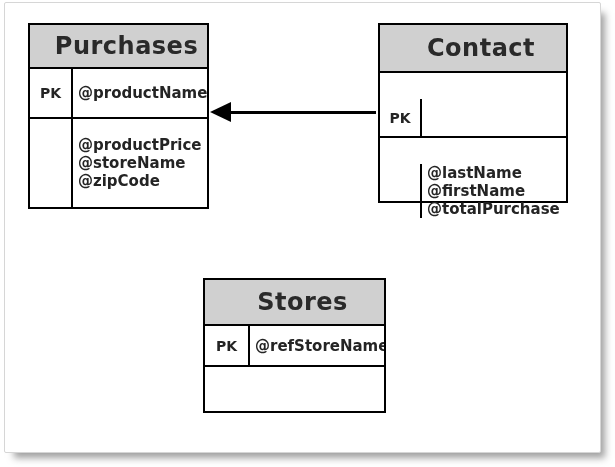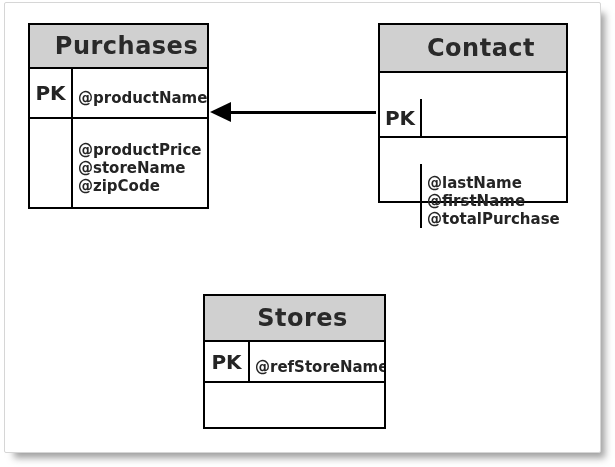--- a/index.html
+++ b/index.html
@@ -49,52 +49,51 @@
     padding-left: 16px;
   }
   .entity-row { display: flex; flex-shrink: 0; }
   .entity-row.pk-row { border-bottom: 2px solid var(--line); }
   .entity-row.attr-row { flex: 1; }
   .pk-cell {
     border-right: 2px solid var(--line);
     display: flex;
     align-items: center;
     justify-content: center;
-    font-size: 20px;
+    font-size: 14px;
     font-weight: bold;
     flex-shrink: 0;
   }
   .attr-cell {
     flex: 1;
     display: flex;
     flex-direction: column;
     justify-content: center;
     padding-left: 5px;
     font-size: 15px;
     font-weight: bold;
     line-height: 18px;
     white-space: nowrap;
     overflow: hidden;
-    margin-top: 10px;
   }
 
   
   .e-purchases { left: 23px; top: 20px; width: 181px; height: 186px; }
   .e-purchases .entity-header { height: 44px; }
   .e-purchases .pk-row { height: 50px; }
   .e-purchases .pk-cell { width: 43px; }
 
   
   .e-contact { left: 373px; top: 20px; width: 190px; height: 180px; gap: 26px; }
   .e-contact .entity-header { height: 48px; }
   .e-contact .pk-row { height: 39px; }
   .e-contact .pk-cell { width: 42px; }
 
   
-  .e-stores { left: 198px; top: 291px; width: 183px; height: 135px; }
+  .e-stores { left: 198px; top: 275px; width: 183px; height: 135px; }
   .e-stores .entity-header { height: 46px; }
   .e-stores .pk-row { height: 41px; }
   .e-stores .pk-cell { width: 45px; }
 
   
   .rel-line {
     position: absolute;
     left: 224px; top: 108px;
     width: 147px; height: 3px;
     background: var(--line);

